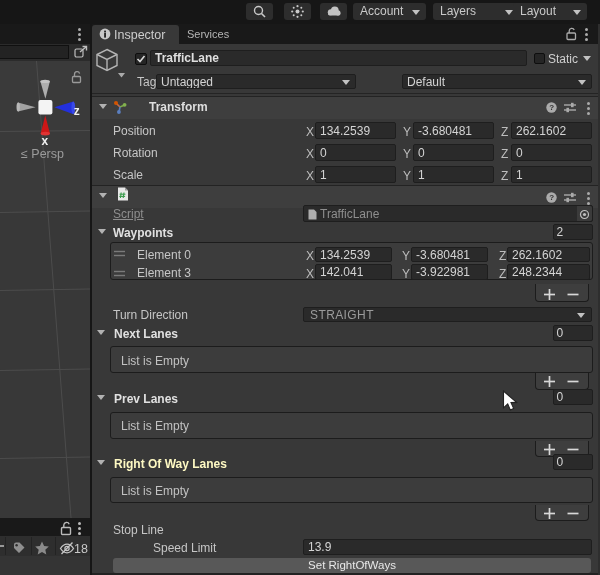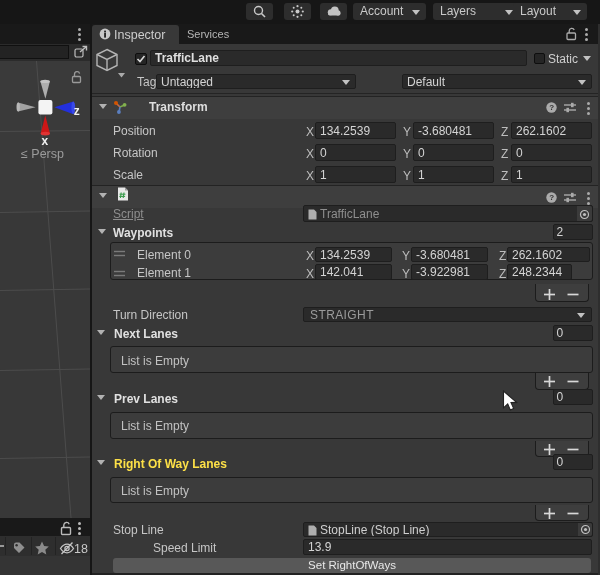--- a/index.html
+++ b/index.html
@@ -303,27 +303,27 @@
 <div class="axlbl" style="left:306px;top:248.5px;">X</div>
 <div class="f" style="left:315px;top:246.5px;width:77px;height:15.5px;line-height:14.5px;">134.2539</div>
 <div class="axlbl" style="left:402px;top:248.5px;">Y</div>
 <div class="f" style="left:411px;top:246.5px;width:77px;height:15.5px;line-height:14.5px;">-3.680481</div>
 <div class="axlbl" style="left:499px;top:248.5px;">Z</div>
 <div class="f" style="left:507px;top:246.5px;width:83px;height:15.5px;line-height:14.5px;">262.1602</div>
 <svg class="abs" style="left:114px;top:270px;" width="11" height="7" viewBox="0 0 11 7">
   <line x1="0" y1="1.5" x2="11" y2="1.5" stroke="#7A7A7A" stroke-width="1.4"></line>
   <line x1="0" y1="5.5" x2="11" y2="5.5" stroke="#7A7A7A" stroke-width="1.4"></line>
 </svg>
-<div class="lbl" style="left:137px;top:266px;">Element 1</div>
+<div class="lbl" style="left:137px;top:266px;">Element 3</div>
 <div class="axlbl" style="left:306px;top:266.5px;">X</div>
 <div class="f" style="left:315px;top:264px;width:77px;height:15.5px;line-height:14.5px;">142.041</div>
 <div class="axlbl" style="left:402px;top:266.5px;">Y</div>
 <div class="f" style="left:411px;top:264px;width:77px;height:15.5px;line-height:14.5px;">-3.922981</div>
 <div class="axlbl" style="left:499px;top:266.5px;">Z</div>
-<div class="f" style="left:507px;top:264px;width:65px;height:15.5px;line-height:14.5px;">248.2344</div>
+<div class="f" style="left:507px;top:264px;width:83px;height:15.5px;line-height:14.5px;">248.2344</div>
 <div class="footer" style="top:284px;height:18px;">
   <svg width="54" height="18" viewBox="0 0 54 18">
         <g stroke="#D8D8D8" stroke-width="1.7">
   <line x1="8" y1="10.5" x2="19" y2="10.5"></line>
           <line x1="13.5" y1="5" x2="13.5" y2="16"></line>
   <line x1="31.5" y1="10.5" x2="42.5" y2="10.5"></line>
         </g>
       </svg>
 </div>
 
@@ -355,46 +355,35 @@
   <svg width="54" height="16" viewBox="0 0 54 16">
         <g stroke="#D8D8D8" stroke-width="1.7">
   <line x1="8" y1="8.5" x2="19" y2="8.5"></line>
           <line x1="13.5" y1="3" x2="13.5" y2="14"></line>
   <line x1="31.5" y1="8.5" x2="42.5" y2="8.5"></line>
         </g>
       </svg>
 </div>
 
 <div class="fold" style="left:97px;top:460px;"></div>
-<div class="lbl bold" style="left:114px;top:456.5px;color:#fde047;">Right Of Way Lanes</div>
+<div class="lbl bold" style="left:114px;top:456.5px;color:#fef9c3;">Right Of Way Lanes</div>
 <div class="sizef" style="top:454px;height:15.5px;line-height:14.5px;">0</div>
 <div class="listbox" style="top:476.5px;height:26.5px;"></div>
 <div class="lbl" style="left:121px;top:483.5px;color:#C2C2C2;">List is Empty</div>
 <div class="footer" style="top:505px;height:16px;">
   <svg width="54" height="16" viewBox="0 0 54 16">
         <g stroke="#D8D8D8" stroke-width="1.7">
   <line x1="8" y1="8.5" x2="19" y2="8.5"></line>
           <line x1="13.5" y1="3" x2="13.5" y2="14"></line>
   <line x1="31.5" y1="8.5" x2="42.5" y2="8.5"></line>
         </g>
       </svg>
 </div>
 
 <div class="lbl" style="left:113px;top:523px;">Stop Line</div>
-<div class="f" style="left:303px;top:521.5px;width:290px;height:15.5px;line-height:14.5px;color:#CFCFCF;padding-left:0;">
-  <svg style="position:absolute;left:4px;top:2.5px;" width="9" height="11" viewBox="0 0 9 11">
-    <path d="M 0.5 0.5 L 6 0.5 L 8.5 3 L 8.5 10.5 L 0.5 10.5 Z" fill="#ADADAD"></path>
-  </svg>
-  <span style="margin-left:16px;">StopLine (Stop Line)</span>
-  <div style="position:absolute;right:0;top:0;width:14px;height:13.5px;background:#3B3B3B;border-radius:0 2px 2px 0;"></div>
-  <svg style="position:absolute;right:1.5px;top:1.5px;" width="11" height="11" viewBox="0 0 11 11">
-    <circle cx="5.5" cy="5.5" r="4" fill="none" stroke="#BFBFBF" stroke-width="1.2"></circle>
-    <circle cx="5.5" cy="5.5" r="1.6" fill="#BFBFBF"></circle>
-  </svg>
-</div>
 <div class="lbl" style="left:113px;top:541px;margin-left:40px;">Speed Limit</div>
 <div class="f" style="left:303px;top:538.5px;width:289px;height:16.5px;line-height:15.5px;">13.9</div>
 <div class="abs" style="left:113px;top:558px;width:478px;height:14.5px;background:#585858;border-radius:3px;color:#E8E8E8;font-size:11.5px;text-align:center;line-height:14.5px;">Set RightOfWays</div>
 <div class="abs" style="left:92px;top:572.5px;width:508px;height:2.5px;background:#222222;"></div>
 
 <div class="abs" style="left:598px;top:24px;width:2px;height:551px;background:#2E2E2E;"></div>
 
 <svg class="abs" style="left:502px;top:390px;" width="16" height="22" viewBox="0 0 16 22">
   <polygon points="1.5,1 1.5,17.8 5.7,14 8.3,19.9 11.6,18.4 9,12.6 14.6,12.4" fill="#FFFFFF" stroke="#222222" stroke-width="1.1"></polygon>
 </svg>

